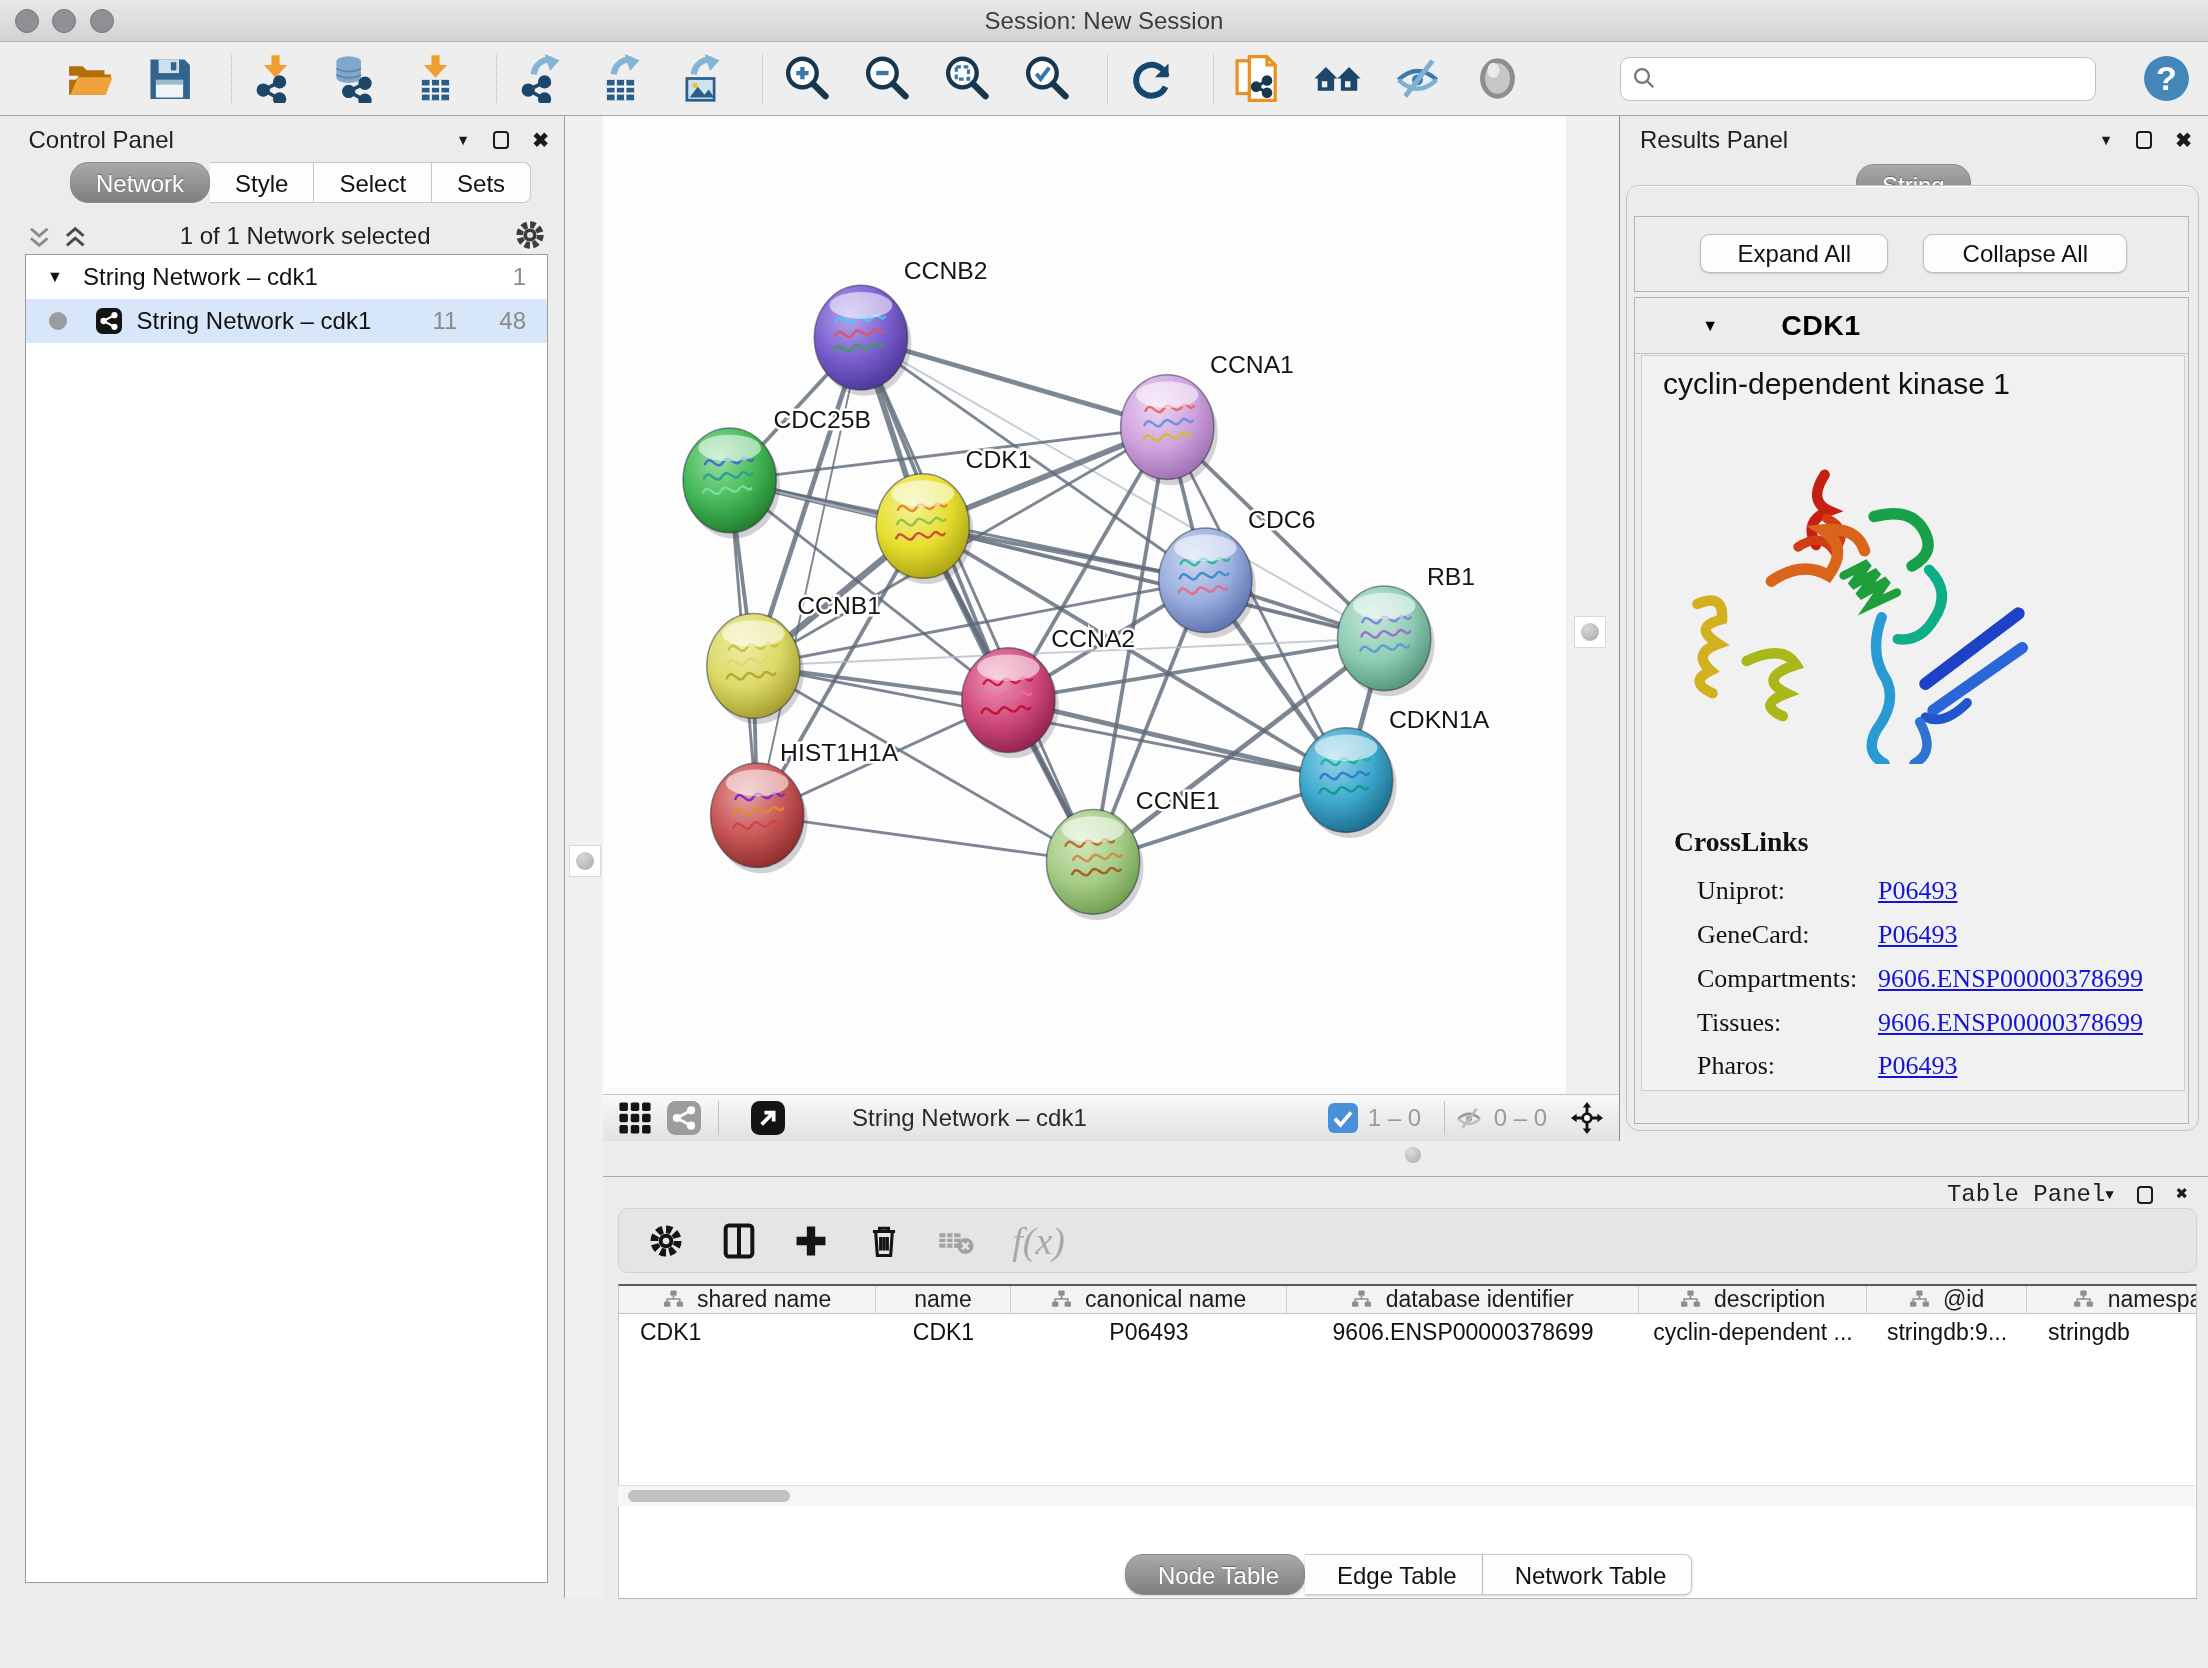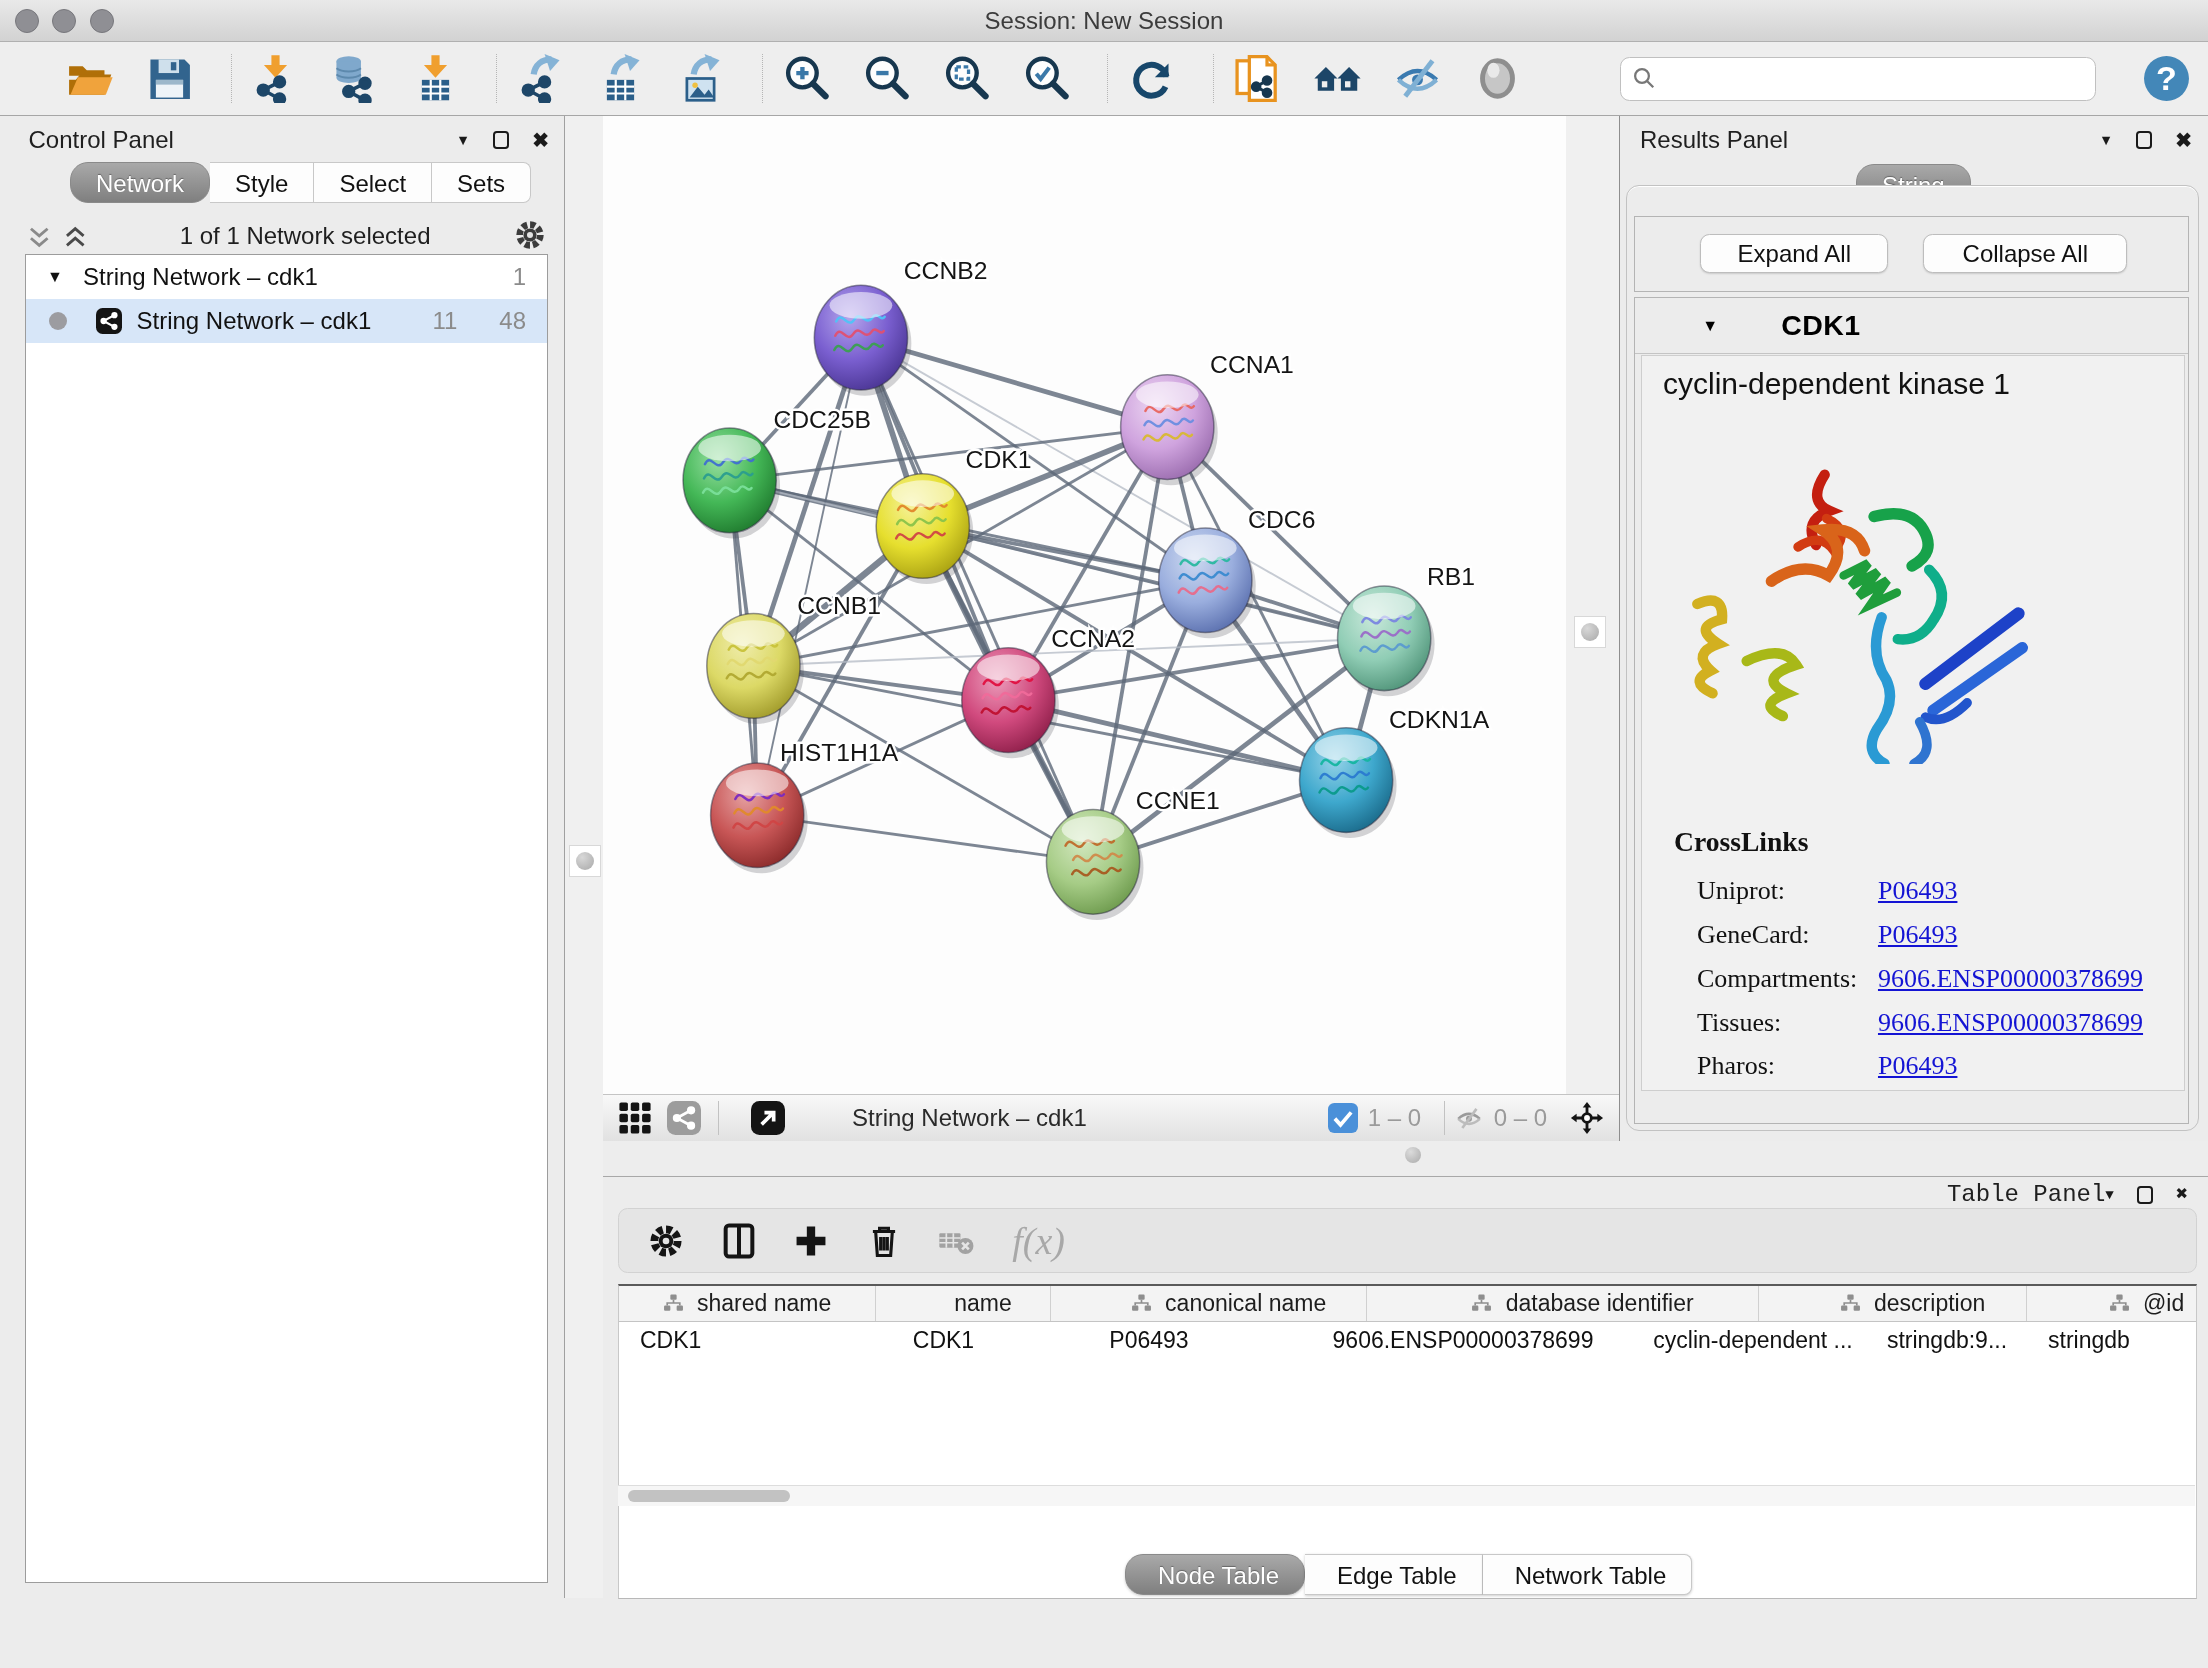--- a/index.html
+++ b/index.html
@@ -109,21 +109,21 @@
   .table-panel { position:absolute; left:603px; top:1176px; width:1605px; height:422px; background:#ececec;
     border-top:1px solid #a8a8a8; }
   .tp-head { position:absolute; left:27px; right:20px; top:1.9px; height:32px; display:flex; justify-content:flex-end; align-items:center;font-family:Liberation Mono, monospace; }
   .tp-toolbar { position:absolute; left:15px; top:31px; width:1579px; height:65px; background:#e5e5e5;
     border:1px solid #d2d2d2; border-radius:9.5px; display:flex; align-items:center; padding-left:25px; }
   .tp-toolbar .ticon { width:44px; height:44px; margin-right:28.5px; display:flex; align-items:center; justify-content:center; }
   .tp-toolbar .ticon svg { width:40px; height:40px; }
   .fx { font-family:"Liberation Serif", serif; font-style:italic; font-size:38px; color:#a8a8a8; margin-left:5.7px; }
   .grid-table { position:absolute; left:15px; top:107px; width:1579px; height:315px; background:#fff;
     border-top:2.9px solid #5a5a5a; border-left:1px solid #c8c8c8; border-right:1px solid #c8c8c8; border-bottom:1px solid #b8b8b8; overflow:hidden; }
-  .gt-header { display:flex; height:36px; background:#f3f3f3; border-bottom:1px solid #c4c4c4;gap:40px; }
+  .gt-header { display:flex; height:28px; background:#f3f3f3; border-bottom:1px solid #c4c4c4; }
   .gt-hcell { display:flex; align-items:center; justify-content:center; font-size:23px; color:#1d1d1d;
     border-right:1px solid #d0d0d0; overflow:hidden; white-space:nowrap; flex:0 0 auto; }
   .gt-hcell svg { width:21px; height:21px; margin-right:13.3px; flex:0 0 auto; }
   .gt-row { display:flex; height:37px; }
   .gt-cell { font-size:23px; color:#111; display:flex; align-items:center; white-space:nowrap; overflow:hidden; flex:0 0 auto; }
   .hscroll { position:absolute; left:15px; top:308px; width:1577px; height:21px; background:#f6f6f6; border-top:1px solid #ddd; }
   .hscroll i { position:absolute; left:9.5px; top:3.8px; width:162px; height:12.4px; border-radius:6.7px; background:#c2c2c2; display:block; }
   .tp-tabs { position:absolute; left:522px; top:377px; }
   .tp-tabs .tab { box-shadow:0 1px 2.9px rgba(0,0,0,.2);padding-left:32px; }
 

